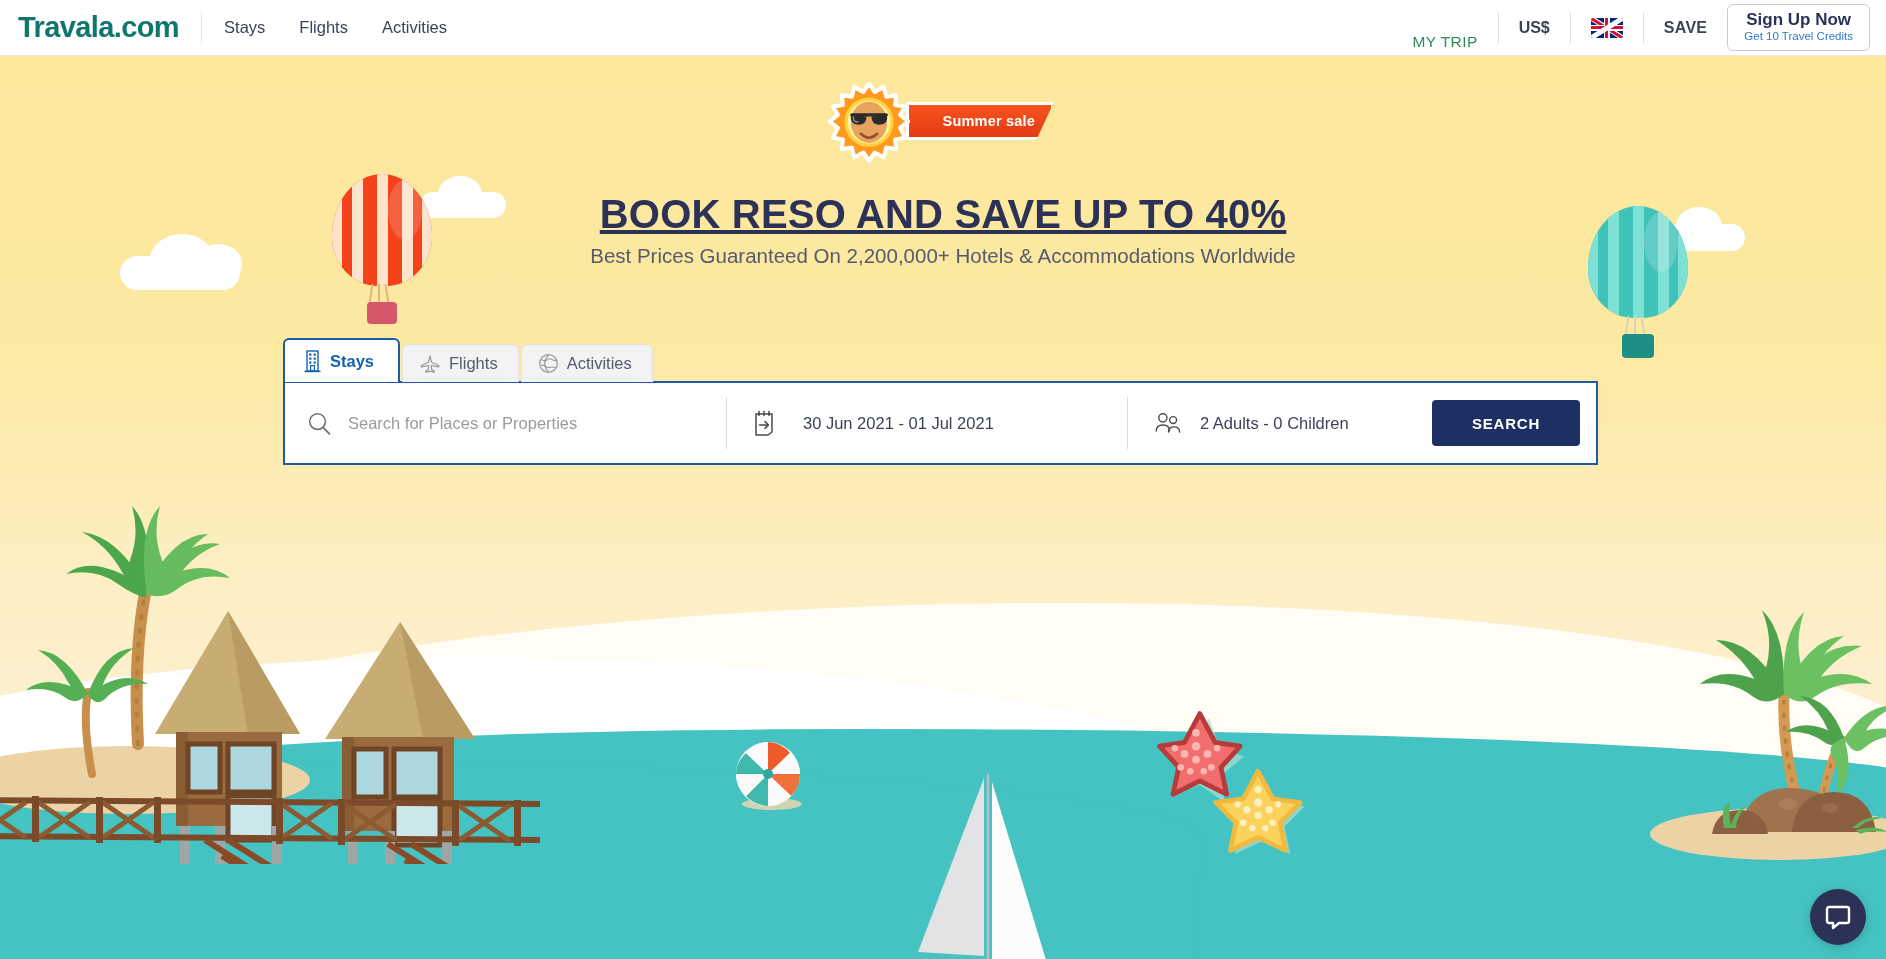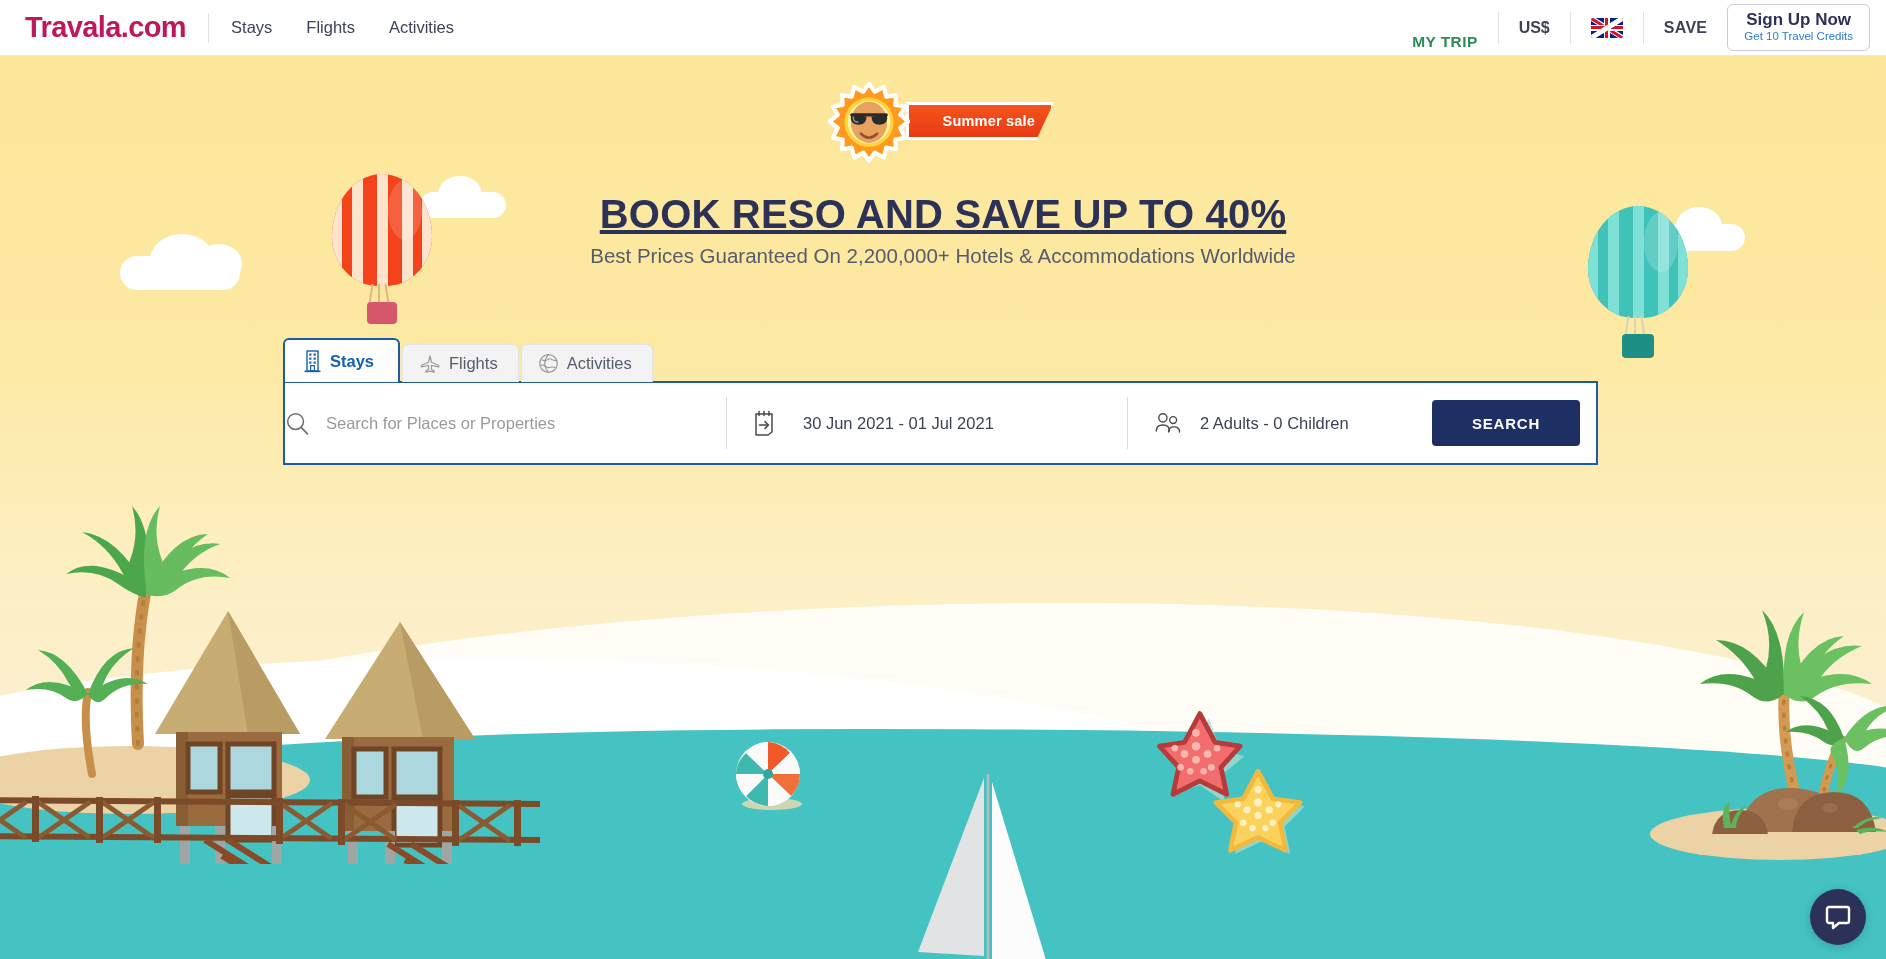--- a/index.html
+++ b/index.html
@@ -14,36 +14,36 @@
   
   .header {
     position: absolute; top: 0; left: 0;
     width: 1886px; height: 56px;
     background: #ffffff;
     display: flex; align-items: center;
     z-index: 60;
     border-bottom: 1px solid #ece7d8;
   }
   .logo {
-    margin-left: 25px;
+    margin-left: 18px;
     font-size: 29px; font-weight: bold;
-    color: #be185d; letter-spacing: -0.6px;
+    color: #0f766e; letter-spacing: -0.6px;
     white-space: nowrap;
   }
   .hdr-div { width: 1px; height: 30px; background: #e3e3e3; margin: 0 22px; }
   .nav { display: flex; align-items: center; gap: 34px; }
   .nav-item {
     font-size: 16.5px; color: #3c4257; cursor: pointer; white-space: nowrap;
   }
   .hdr-right {
     margin-left: auto; display: flex; align-items: center; height: 100%;
     padding-right: 16px;
   }
   .mytrip {
-    font-size: 15.5px; font-weight: bold; color: #2E8B57;
+    font-size: 15.5px; font-weight: normal; color: #2E8B57;
     letter-spacing: .4px; cursor: pointer; white-space: nowrap; margin-top: 28px;
   }
   .vsep { width:1px; height: 32px; background:#e0e0e0; margin: 0 20px; }
   .usd { font-size: 16px; font-weight: bold; color:#3c4257; cursor:pointer; }
   .flag {
     width: 32px; height: 20px; position: relative; overflow: hidden;
     border-radius: 2px; cursor: pointer; background:#00247D;
   }
   .flag::before, .flag::after {
     content:""; position:absolute; left:50%; top:50%;
@@ -165,21 +165,21 @@
   }
   .tab svg { display:block; }
 
   .searchbar {
     position:relative; z-index:2;
     background:#fff; border:2px solid #1E5AA8;
     height: 84px; display:flex; align-items:center;
     margin-top:-1px;
   }
   .sb-seg { display:flex; align-items:center; height: 100%; }
-  .sb-places { flex: 0 0 441px; gap: 16px; }
+  .sb-places { flex: 0 0 441px; padding-left: 22px; gap: 16px; }
   .sb-ph { font-size:16.5px; color:#9a9a9a; }
   .sb-line { width:1px; height: 52px; background:#dcdcdc; }
   .sb-dates { flex: 0 0 400px; padding-left: 26px; gap: 26px; }
   .sb-val { font-size:16.5px; color:#3c4257; white-space:nowrap; }
   .sb-guests { flex: 1 1 auto; padding-left: 26px; gap: 18px; }
   .search-btn {
     margin-left:auto; margin-right: 16px;
     background:#1E2F63; color:#fff;
     font-size:15px; font-weight:bold; letter-spacing:.8px;
     border:none; border-radius:4px;

